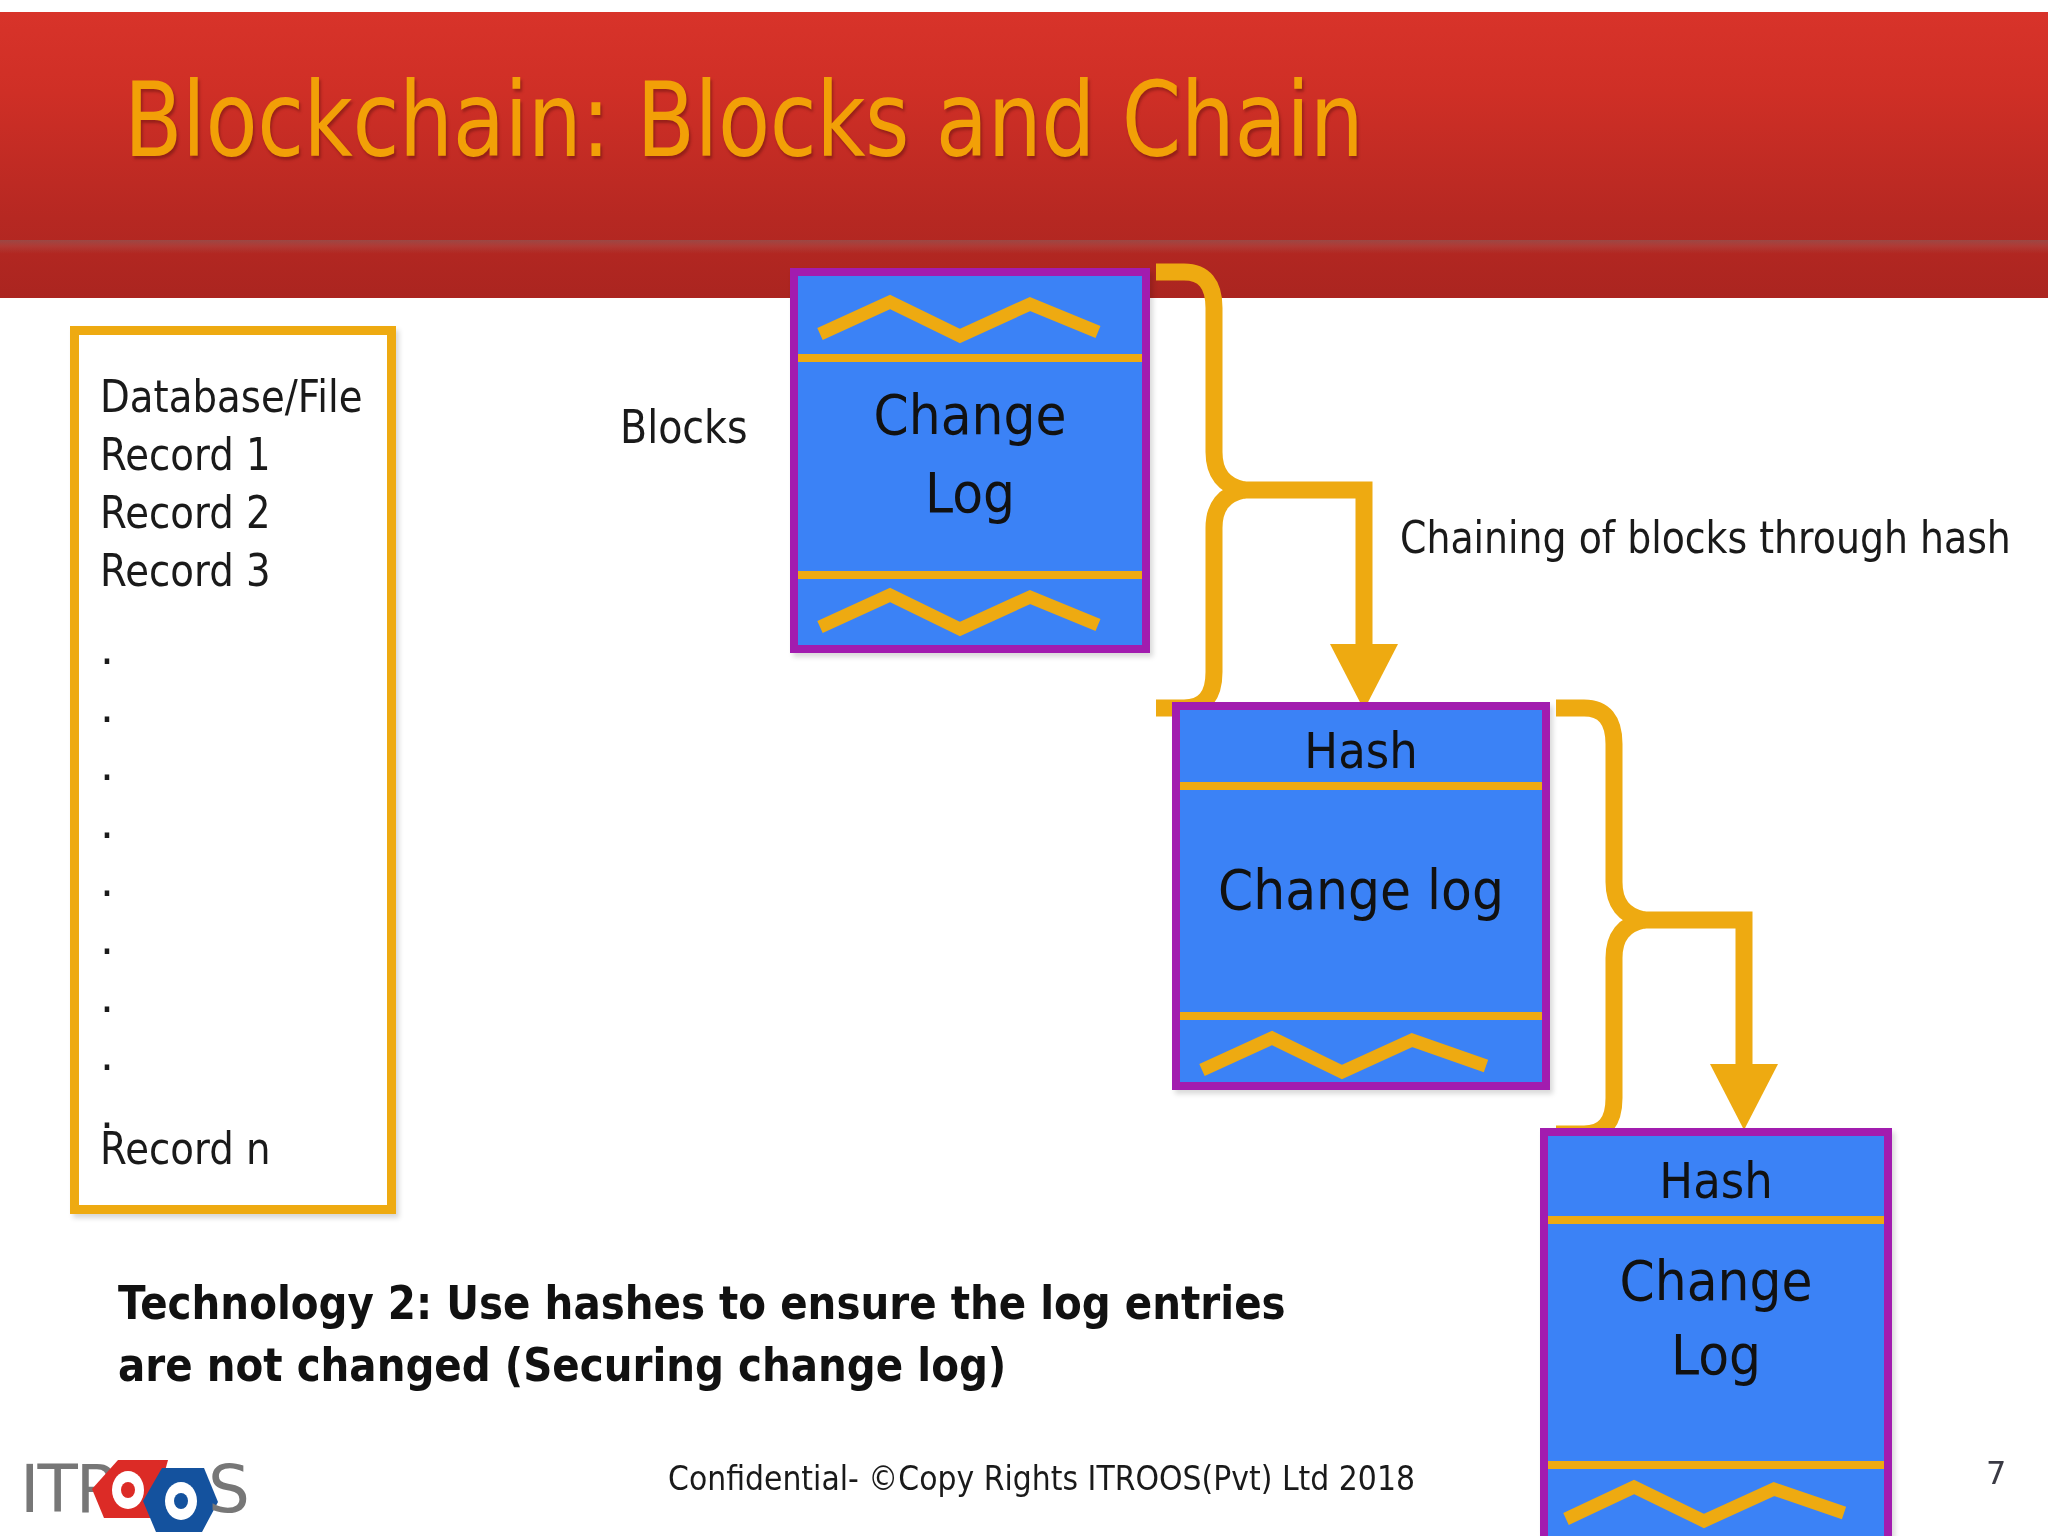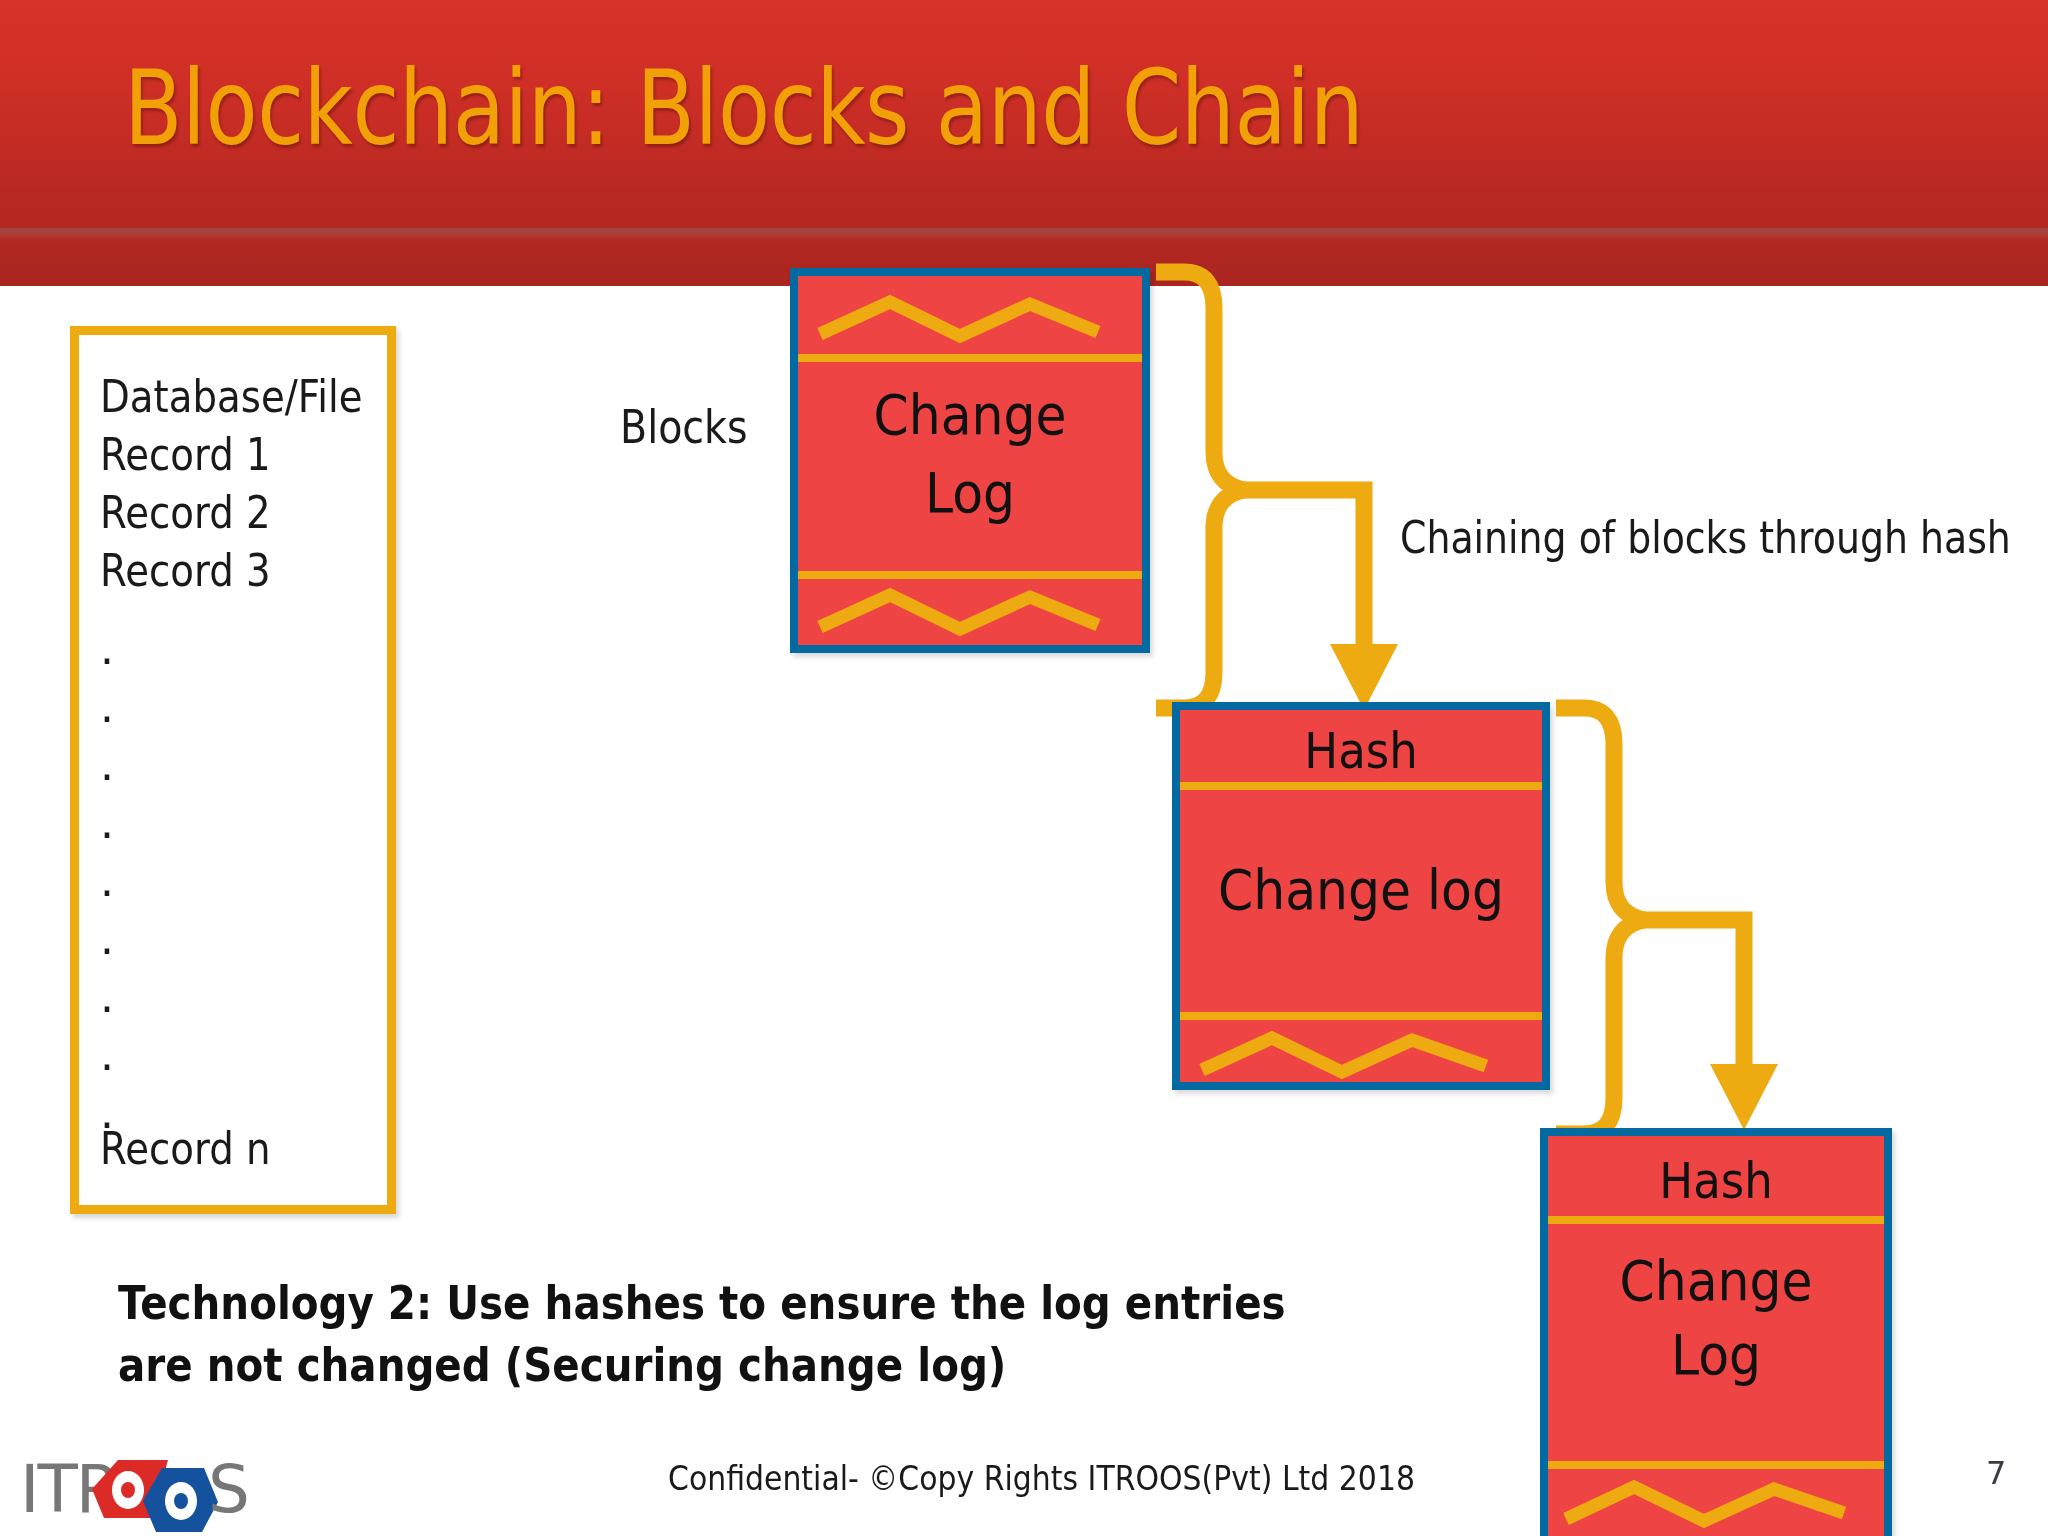--- a/index.html
+++ b/index.html
@@ -18,21 +18,21 @@
     position: absolute;
     left: 0; top: 0;
     width: 2048px;
     height: 1536px;
     background: #ffffff;
   }
 
   
   .title-banner {
     position: absolute;
-    left: 0; top: 0;
+    left: 0; top: 12px;
     width: 2048px;
     height: 286px;
     background: linear-gradient(180deg, #d8332a 0%, #cf2f26 28%, #b62822 72%, #ab2520 100%);
   }
   .title-banner::after {
     content: "";
     position: absolute;
     left: 0;
     top: 228px;
     width: 2048px;
@@ -114,23 +114,23 @@
     color: #1a1a1a;
     font-family: "DejaVu Sans", sans-serif;
     transform: scaleX(0.86);
     transform-origin: left top;
     white-space: nowrap;
   }
 
   
   .block {
     position: absolute;
-    border: 8px solid #0369a1;
+    border: 8px solid #a21caf;
     box-sizing: border-box;
-    background: #ef4444;
+    background: #3b82f6;
     box-shadow: 3px 4px 5px rgba(0,0,0,0.15);
   }
   .block .divider {
     position: absolute;
     left: 0;
     width: 100%;
     height: 8px;
     background: #eeaa11;
   }
   .block .cell-text {

